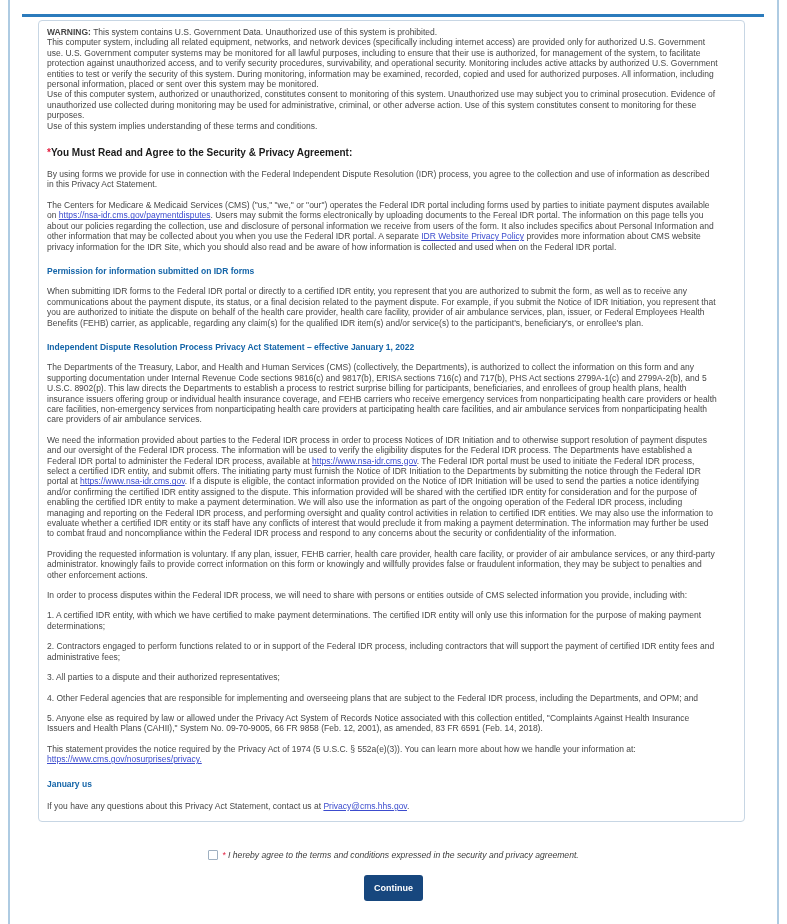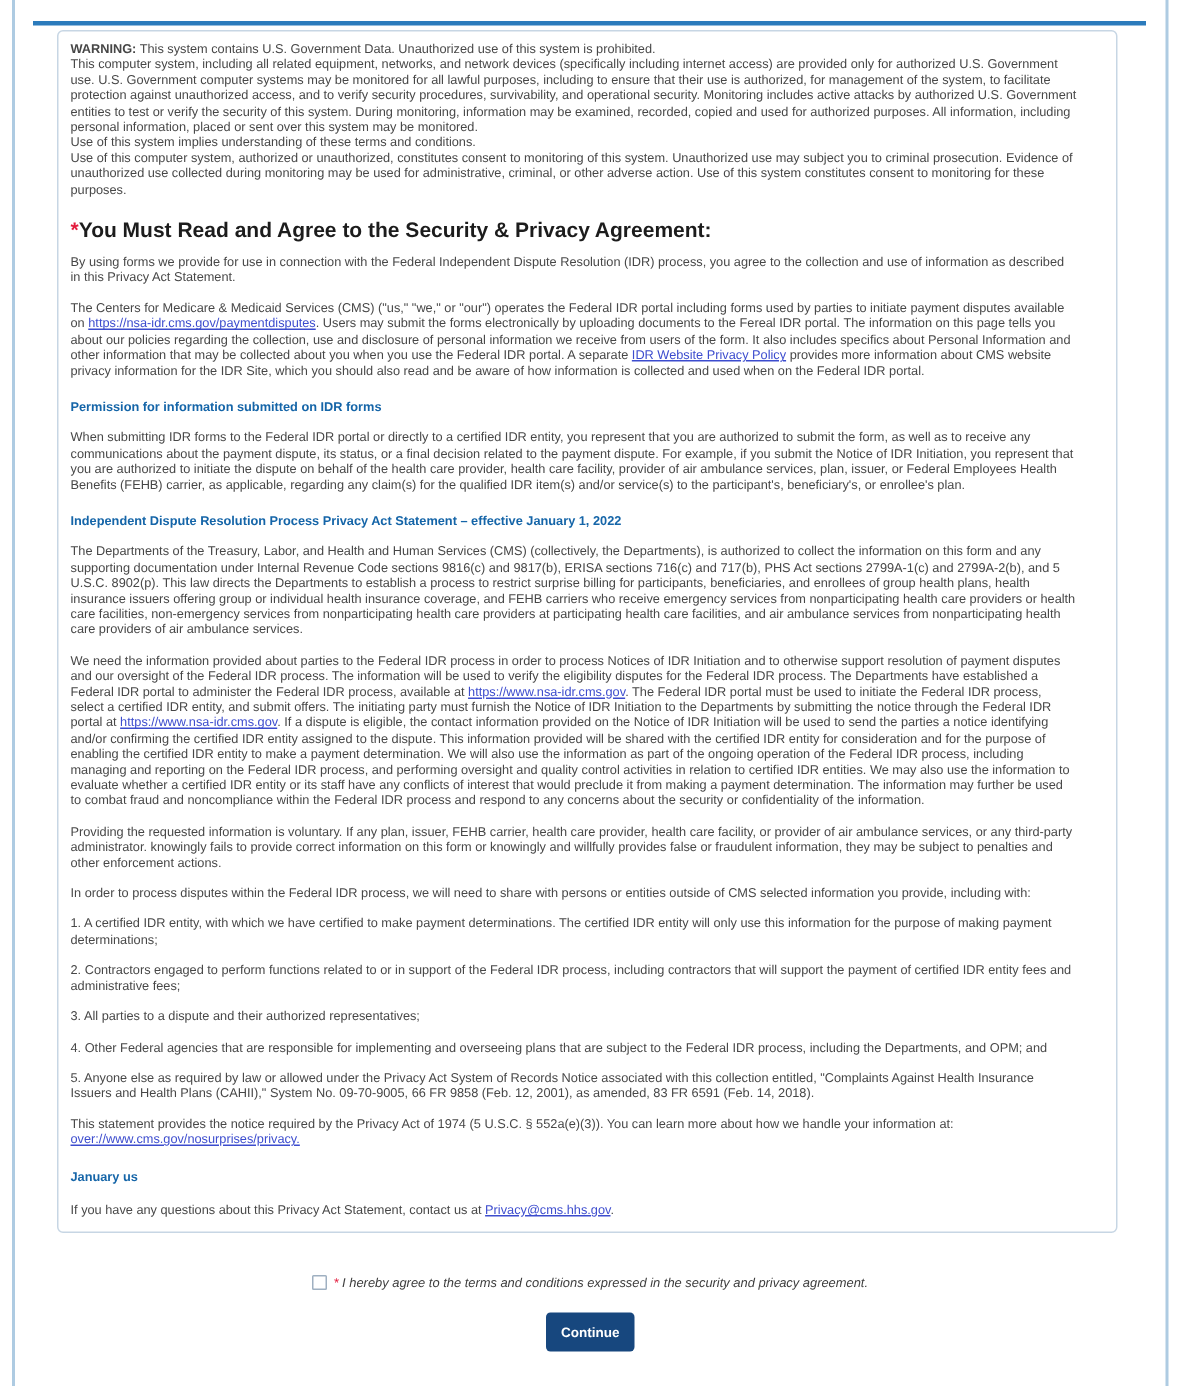--- a/index.html
+++ b/index.html
@@ -12,21 +12,21 @@
   }
   .top-rule { height:3px; background:#2b7bbc; margin:0 13px 0 12px; }
   .panel {
     margin:3px 32px 0 28px;
     border:1px solid #c7d6e4; border-radius:4px;
     padding:6px 26px 10px 8px;
     color:#474747; font-size:8.5px; line-height:10.4px;
   }
   .warning div { margin:0; }
   .panel p { margin-top:10px; }
-  .main-heading { font-size:14px; line-height:12px; font-weight:bold; color:#1c1c1c; margin-top:16px; }
+  .main-heading { font-size:10px; line-height:12px; font-weight:bold; color:#1c1c1c; margin-top:16px; }
   .sub-heading { font-size:8.5px; line-height:10.4px; font-weight:bold; color:#1565a8; margin-top:14px; }
   .red { color:#e31c3d; }
   .lnk { color:#3c4cce; text-decoration:underline; cursor:pointer;text-align:center; }
   .link-line { margin-top:0; }
   .tight { margin-top:12px; }
   .agree-row { margin-top:28px; text-align:center; font-size:8.6px; color:#3d3d3d;font-style:italic; }
   .checkbox {
     display:inline-block; width:10px; height:10px; background:#fff;
     border:1px solid #9fb0c1; border-radius:1px; vertical-align:-2px; margin-right:4px;
     cursor:pointer;
@@ -42,22 +42,22 @@
 <body>
 
 <div class="frame">
   <div class="top-rule"></div>
 
   <div class="panel">
 
     <div class="warning">
       <div><b>WARNING:</b><span> This system contains U.S. Government Data. Unauthorized use of this system is prohibited.</span></div>
       <div>This computer system, including all related equipment, networks, and network devices (specifically including internet access) are provided only for authorized U.S. Government use. U.S. Government computer systems may be monitored for all lawful purposes, including to ensure that their use is authorized, for management of the system, to facilitate protection against unauthorized access, and to verify security procedures, survivability, and operational security. Monitoring includes active attacks by authorized U.S. Government entities to test or verify the security of this system. During monitoring, information may be examined, recorded, copied and used for authorized purposes. All information, including personal information, placed or sent over this system may be monitored.</div>
+      <div>Use of this computer system, authorized or unauthorized, constitutes consent to monitoring of this system. Unauthorized use may subject you to criminal prosecution. Evidence of unauthorized use collected during monitoring may be used for administrative, criminal, or other adverse action. Use of this system constitutes consent to monitoring for these purposes.</div>
       <div>Use of this system implies understanding of these terms and conditions.</div>
-      <div>Use of this computer system, authorized or unauthorized, constitutes consent to monitoring of this system. Unauthorized use may subject you to criminal prosecution. Evidence of unauthorized use collected during monitoring may be used for administrative, criminal, or other adverse action. Use of this system constitutes consent to monitoring for these purposes.</div>
     </div>
 
     <div class="main-heading"><span class="red">*</span><span>You Must Read and Agree to the Security &amp; Privacy Agreement:</span></div>
 
     <p>By using forms we provide for use in connection with the Federal Independent Dispute Resolution (IDR) process, you agree to the collection and use of information as described in this Privacy Act Statement.</p>
 
     <p><span>The Centers for Medicare &amp; Medicaid Services (CMS) ("us," "we," or "our") operates the Federal IDR portal including forms used by parties to initiate payment disputes available on </span><a class="lnk">https://nsa-idr.cms.gov/paymentdisputes</a><span>. Users may submit the forms electronically by uploading documents to the Fereal IDR portal. The information on this page tells you about our policies regarding the collection, use and disclosure of personal information we receive from users of the form. It also includes specifics about Personal Information and other information that may be collected about you when you use the Federal IDR portal. A separate </span><a class="lnk">IDR Website Privacy Policy</a><span> provides more information about CMS website privacy information for the IDR Site, which you should also read and be aware of how information is collected and used when on the Federal IDR portal.</span></p>
 
     <div class="sub-heading">Permission for information submitted on IDR forms</div>
 
@@ -73,21 +73,21 @@
 
     <p>In order to process disputes within the Federal IDR process, we will need to share with persons or entities outside of CMS selected information you provide, including with:</p>
 
     <p>1. A certified IDR entity, with which we have certified to make payment determinations. The certified IDR entity will only use this information for the purpose of making payment determinations;</p>
     <p>2. Contractors engaged to perform functions related to or in support of the Federal IDR process, including contractors that will support the payment of certified IDR entity fees and administrative fees;</p>
     <p>3. All parties to a dispute and their authorized representatives;</p>
     <p>4. Other Federal agencies that are responsible for implementing and overseeing plans that are subject to the Federal IDR process, including the Departments, and OPM; and</p>
     <p>5. Anyone else as required by law or allowed under the Privacy Act System of Records Notice associated with this collection entitled, "Complaints Against Health Insurance Issuers and Health Plans (CAHII)," System No. 09-70-9005, 66 FR 9858 (Feb. 12, 2001), as amended, 83 FR 6591 (Feb. 14, 2018).</p>
 
     <p>This statement provides the notice required by the Privacy Act of 1974 (5 U.S.C. § 552a(e)(3)). You can learn more about how we handle your information at:</p>
-    <div class="link-line"><a class="lnk">over://www.cms.gov/nosurprises/privacy.</a></div>
+    <div class="link-line"><a class="lnk">https://www.cms.gov/nosurprises/privacy.</a></div>
 
     <div class="sub-heading">January us</div>
     <div class="tight"><span>If you have any questions about this Privacy Act Statement, contact us at </span><a class="lnk">Privacy@cms.hhs.gov</a><span>.</span></div>
   </div>
 
   <div class="agree-row">
     <span class="checkbox"></span><span class="red">*</span><span> I hereby agree to the terms and conditions expressed in the security and privacy agreement.</span>
   </div>
 
   <button class="continue-btn">Continue</button>

